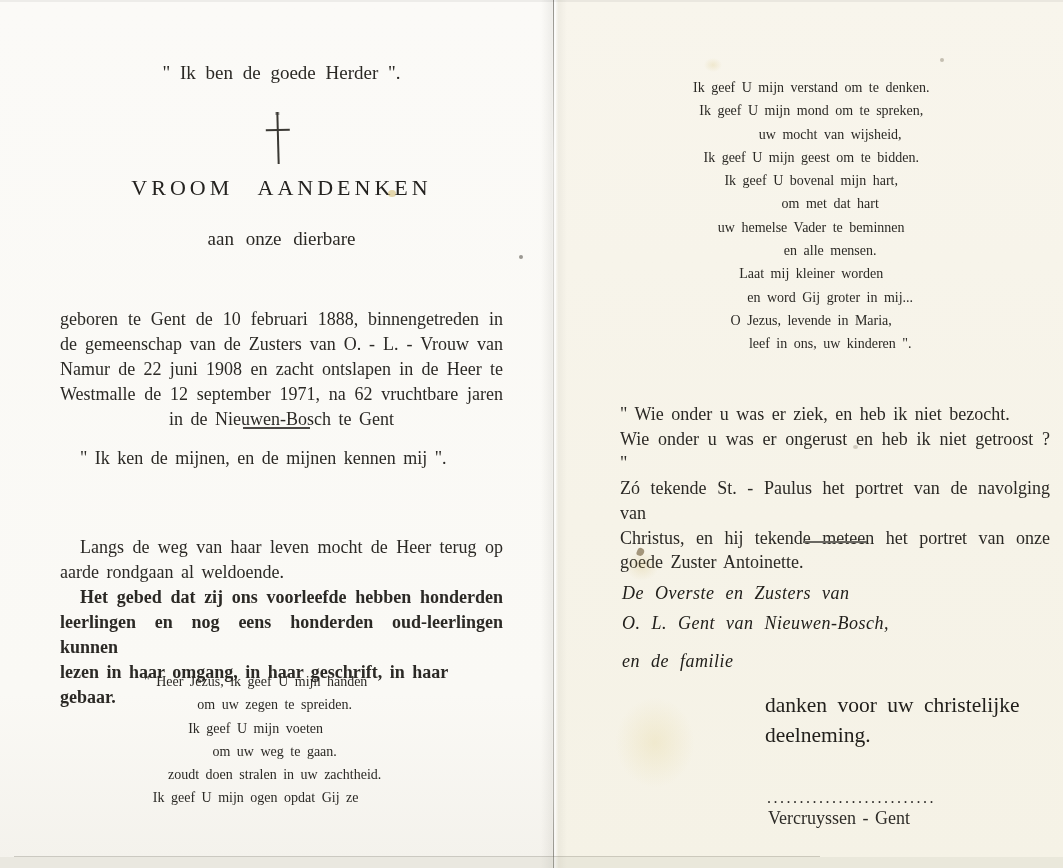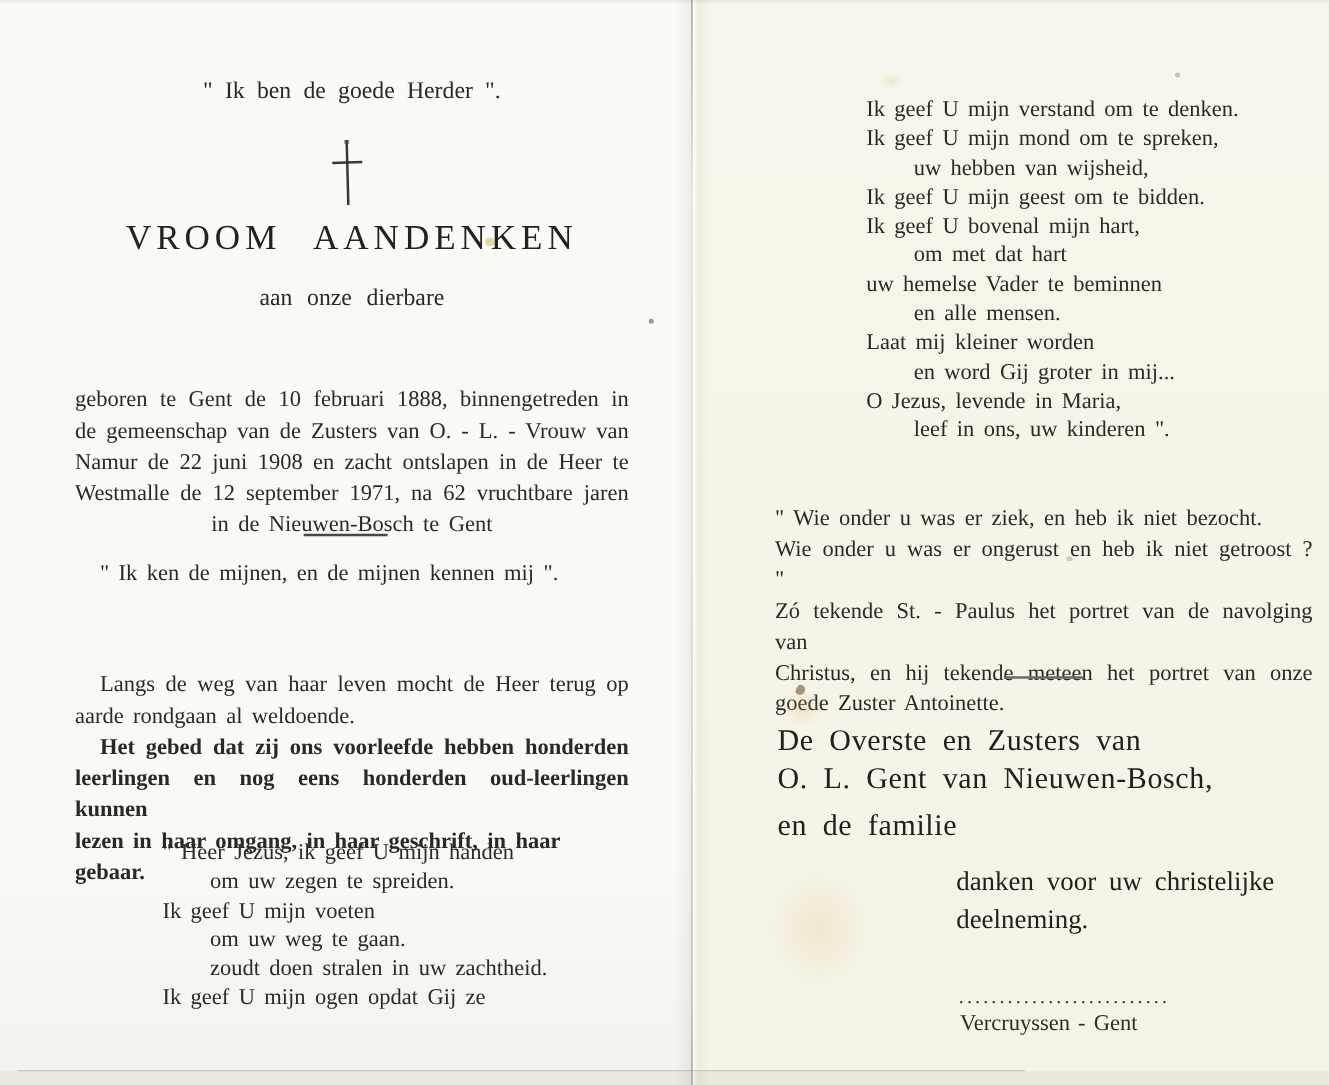--- a/index.html
+++ b/index.html
@@ -25,28 +25,28 @@
   .abs{position:absolute;}
   .col-l{left:60px;width:443px;}
   .col-r{left:64px;width:430px;} 
   .center{text-align:center;}
   .body-line{font-size:18px;line-height:25px;word-spacing:3px;}
   .just{text-align:justify;text-align-last:justify;}
   .name-title{
     font-family:"Liberation Sans", sans-serif;font-size:32px;font-weight:600;
     letter-spacing:1px;word-spacing:7px;color:#1d1c1a;white-space:nowrap;text-align:center;
   }
-  .small-caps-head{font-size:28px;letter-spacing:4px;word-spacing:16px;color:#24221f;}
+  .small-caps-head{font-size:22px;letter-spacing:4px;word-spacing:16px;color:#24221f;}
   .sub-head{font-size:19px;word-spacing:7px;}
   .motto{font-size:19px;word-spacing:5px;}
   .divider{height:2px;background:#4a4845;}
-  .prayer-line{font-size:18px;line-height:23.3px;word-spacing:3px;white-space:nowrap;}
+  .prayer-line{font-size:14px;line-height:23.3px;word-spacing:3px;white-space:nowrap;text-align:center;}
   .ind0{margin-left:0;}
   .ind1{margin-left:38px;}
-  .big-line{font-size:24px;line-height:30px;word-spacing:6px;letter-spacing:0.5px;color:#22201c;white-space:nowrap;}
+  .big-line{font-size:18px;line-height:30px;word-spacing:6px;letter-spacing:0.5px;color:#22201c;white-space:nowrap;font-style:italic;}
   .closing-line{font-size:21.5px;line-height:30px;word-spacing:5px;color:#22201c;white-space:nowrap;}
   .dots{font-size:16px;letter-spacing:2.5px;color:#33312d;white-space:nowrap;}
   .printer{font-size:18px;word-spacing:2px;color:#2e2c28;white-space:nowrap;}
   
   .cross{position:absolute;left:252px;top:110px;width:52px;height:56px;transform:rotate(-1.5deg);}
   .cross .v{position:absolute;left:25px;top:2px;width:1.8px;height:52px;background:#3a3833;}
   .cross .h{position:absolute;left:14px;top:19px;width:24px;height:1.8px;background:#3a3833;}
   .cross .v:after{content:"";position:absolute;left:-1px;top:0;width:4px;height:3px;background:#3a3833;opacity:.5;}
   
   .stain{position:absolute;border-radius:50%;pointer-events:none;}
@@ -106,21 +106,21 @@
       <div class="prayer-line ind1">om uw weg te gaan.</div>
       <div class="prayer-line ind1">zoudt doen stralen in uw zachtheid.</div>
       <div class="prayer-line ind0">Ik geef U mijn ogen opdat Gij ze</div>
     </div>
   </div>
 
   <div class="page" id="right-page">
     <div class="abs" style="left:137px;top:76px;">
       <div class="prayer-line ind0">Ik geef U mijn verstand om te denken.</div>
       <div class="prayer-line ind0">Ik geef U mijn mond om te spreken,</div>
-      <div class="prayer-line ind1">uw hebben van wijsheid,</div>
+      <div class="prayer-line ind1">uw mocht van wijsheid,</div>
       <div class="prayer-line ind0">Ik geef U mijn geest om te bidden.</div>
       <div class="prayer-line ind0">Ik geef U bovenal mijn hart,</div>
       <div class="prayer-line ind1">om met dat hart</div>
       <div class="prayer-line ind0">uw hemelse Vader te beminnen</div>
       <div class="prayer-line ind1">en alle mensen.</div>
       <div class="prayer-line ind0">Laat mij kleiner worden</div>
       <div class="prayer-line ind1">en word Gij groter in mij...</div>
       <div class="prayer-line ind0">O Jezus, levende in Maria,</div>
       <div class="prayer-line ind1">leef in ons, uw kinderen ".</div>
     </div>

